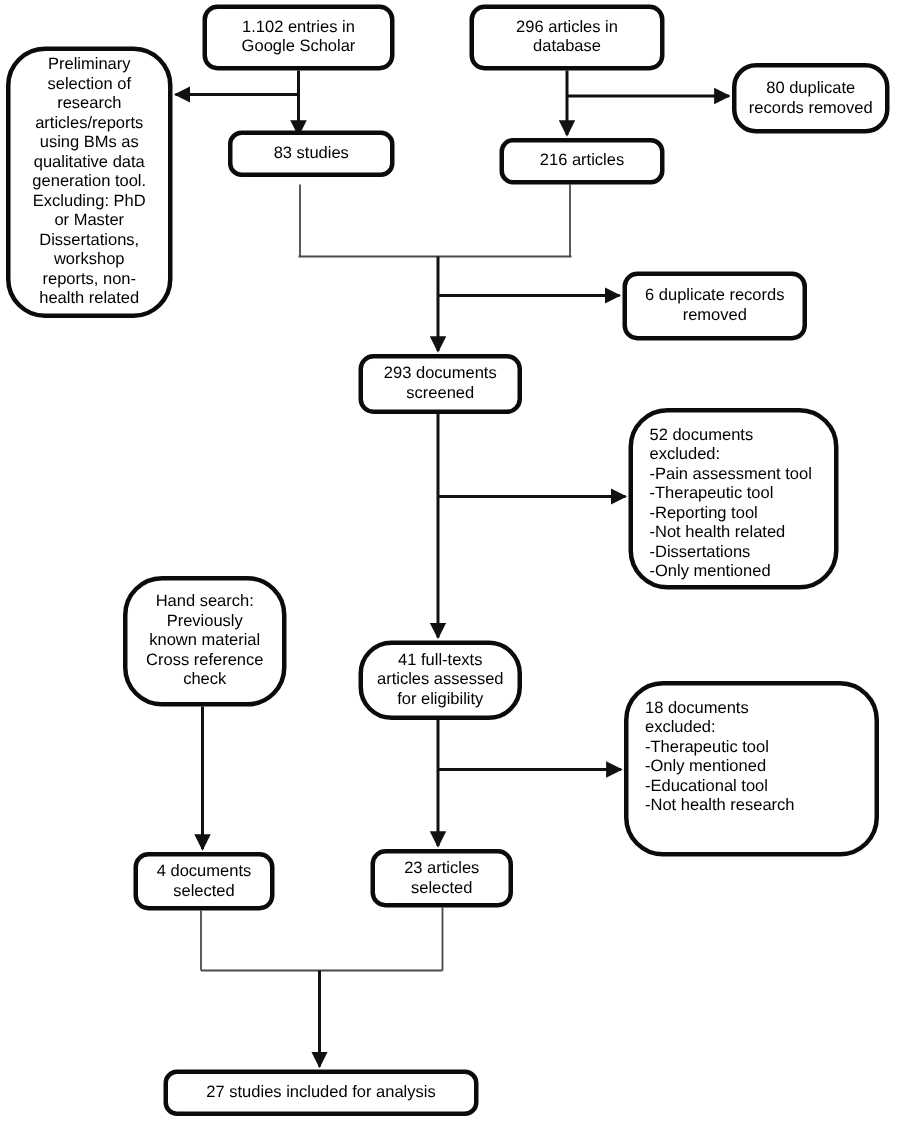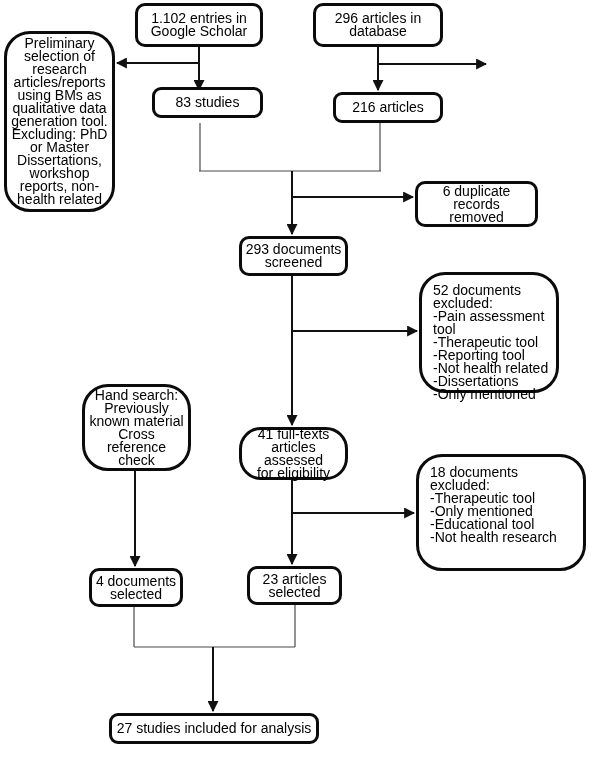--- a/index.html
+++ b/index.html
@@ -7,21 +7,21 @@
     position:relative;width:600px;height:759px;background:#ffffff;overflow:hidden;
     font-family:"Liberation Sans","DejaVu Sans",sans-serif;color:#000;
   }
   svg.edges{position:absolute;left:0;top:0;width:600px;height:759px;z-index:1;}
   .edge{stroke:#111;stroke-width:2;fill:none;}
   .edge.thin{stroke:#4a4a4a;stroke-width:1.2;}
   .node{
     position:absolute;z-index:2;box-sizing:border-box;
     background:#ffffff;border:3px solid #0b0b0b;
     display:flex;align-items:center;justify-content:center;
-    text-align:center;font-size:14px;line-height:13px;
+    text-align:center;font-size:11px;line-height:13px;
     white-space:pre-line;padding:2px;
   }
   .r9{border-radius:9px;}  .r10{border-radius:10px;}
   .r12{border-radius:22px;} .r16{border-radius:16px;}
   .r26{border-radius:26px;}
   .note-left{
     align-items:flex-start;justify-content:flex-start;text-align:left;
     padding:9px 6px 16px 11px;
   }
   #n-gs   {left:135px;top:3px;  width:128px;height:44px;}
@@ -81,20 +81,22 @@
 articles/reports
 using BMs as
 qualitative data
 generation tool.
 Excluding: PhD
 or Master
 Dissertations,
 workshop
 reports, non-
 health related</div>
+  <div class="node r16" id="n-dup80">80 duplicate
+records removed</div>
   <div class="node r9" id="n-s83">83 studies</div>
   <div class="node r9" id="n-a216">216 articles</div>
   <div class="node r10" id="n-dup6">6 duplicate records
 removed</div>
   <div class="node r10" id="n-scr">293 documents
 screened</div>
   <div class="node r26 note-left" id="n-ex52">52 documents
 excluded:
 -Pain assessment tool
 -Therapeutic tool

